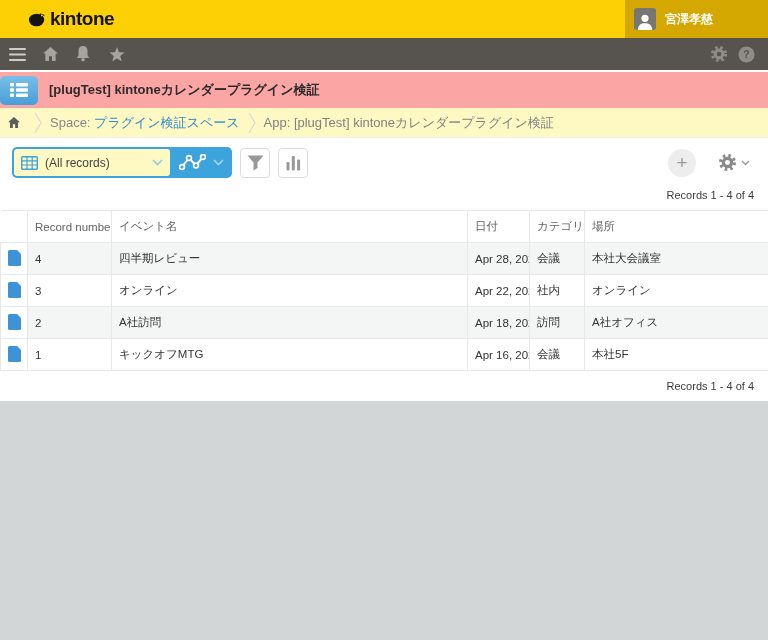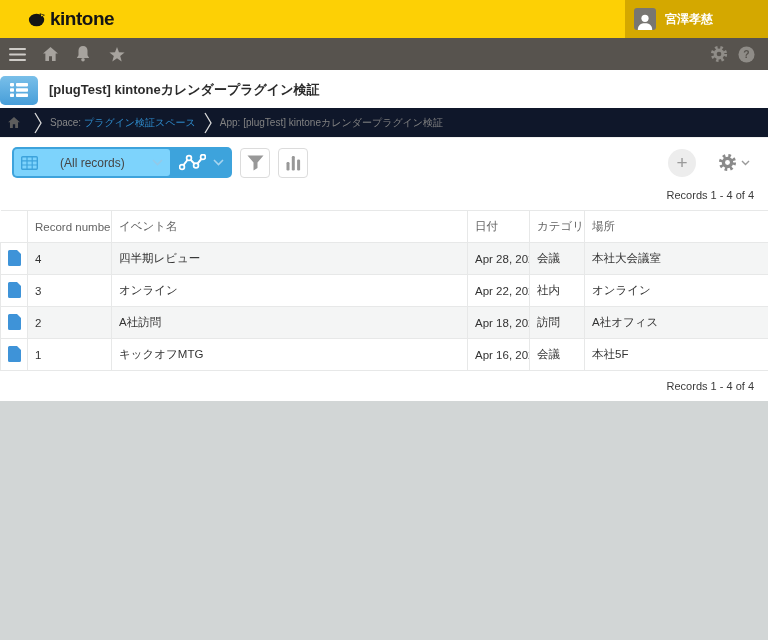--- a/index.html
+++ b/index.html
@@ -30,40 +30,40 @@
   .nav-btn.starb { width:34px; }
   .nav-right { display:flex; align-items:center; gap:10px; padding-right:13px; }
   .search-box { width:143px; background:#fff; display:flex; align-items:center; }
   .search-box input { border:0; outline:none; width:100%; height:100%; padding:0 10px; font-size:11.5px; color:#333;
     font-family:"Liberation Sans","DejaVu Sans",sans-serif; }
   .search-box input::placeholder { color:#9b9b9b; }
 
   .gap-line { height:2px; background:#fff; }
 
   
-  .appbar { height:36px; background:#ffffff; display:flex; align-items:center; }
+  .appbar { height:36px; background:#fca5a5; display:flex; align-items:center; }
   .app-icon { width:38px; height:29px; border-radius:5px; background:linear-gradient(#79bfe9,#479ed9);
     display:flex; align-items:center; justify-content:center; flex:none; cursor:pointer; }
   .app-title { font-size:13px; font-weight:bold; color:#2b2b2b; margin-left:11px; }
 
   
-  .breadcrumb { height:30px; background:#0f172a; display:flex; align-items:center; font-size:10px; color:#888;
+  .breadcrumb { height:30px; background:#fef9c3; display:flex; align-items:center; font-size:13px; color:#888;
     border-bottom:1px solid #f0f0f0; }
   .crumb-home { padding:0 6px 0 8px; display:flex; align-items:center; cursor:pointer; }
   .crumb-sep { margin:0 8px; display:flex; align-items:center; }
   .crumb-space { white-space:nowrap; }
   .crumb-link { color:#2e8bcc; cursor:pointer; text-decoration:none; }
   .crumb-current { color:#818181; white-space:nowrap; }
 
   
   .content { background:#fff; padding-bottom:6px; }
   .toolbar { display:flex; align-items:center; padding:9px 14px 0 12px; }
   .view-group { display:flex; align-items:stretch; background:#3da3dc; border-radius:5px; height:31px; overflow:hidden; }
-  .view-select { background:#7dd3fc; border-radius:3px; margin:2px 0 2px 2px; width:156px; display:flex; align-items:center;
-    padding:0 7px; gap:22px; cursor:pointer; }
+  .view-select { background:#fef9c3; border-radius:3px; margin:2px 0 2px 2px; width:156px; display:flex; align-items:center;
+    padding:0 7px; gap:7px; cursor:pointer; }
   .view-select-label { font-size:12px; color:#454545; flex:1; }
   .graph-toggle { display:flex; align-items:center; padding:0 8px 0 9px; gap:7px; cursor:pointer; }
   .square-btn { width:30px; height:30px; border:1px solid #dcdcdc; border-radius:4px; background:#fff;
     display:flex; align-items:center; justify-content:center; margin-left:8px; cursor:pointer; }
   .toolbar-spacer { flex:1; }
   .plus-btn { width:28px; height:28px; border-radius:50%; background:#ededed; border:none; color:#9a9a9a;
     font-size:19px; line-height:26px; text-align:center; cursor:pointer; font-weight:300;
     font-family:"Liberation Sans","DejaVu Sans",sans-serif; }
   .settings-group { display:flex; align-items:center; gap:4px; margin-left:22px; margin-right:4px; cursor:pointer; }
 

